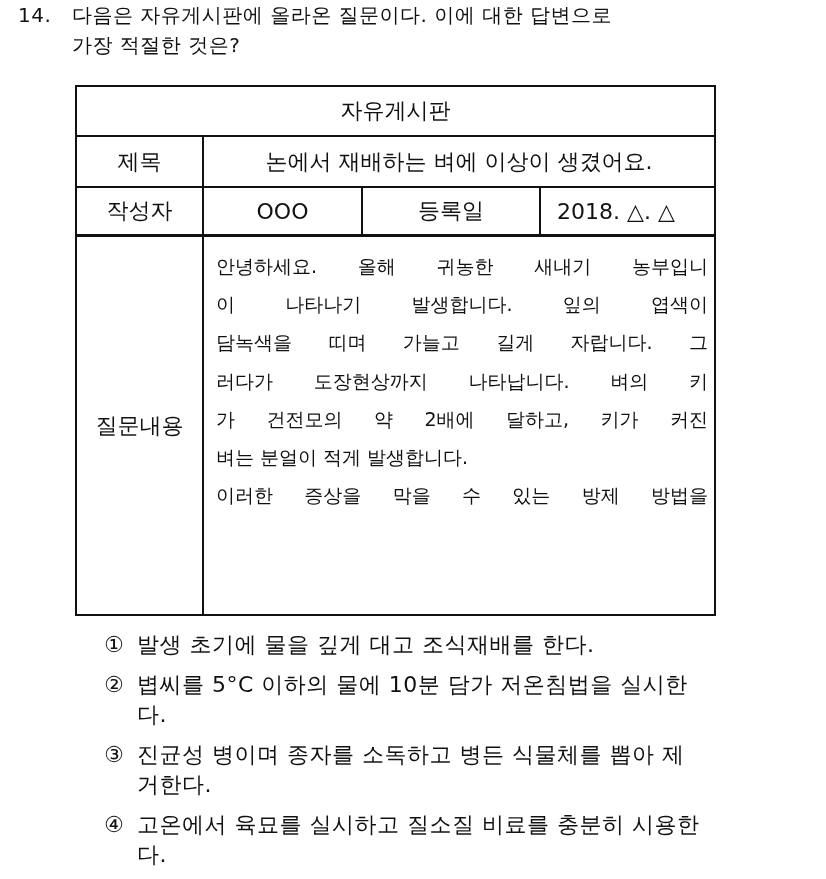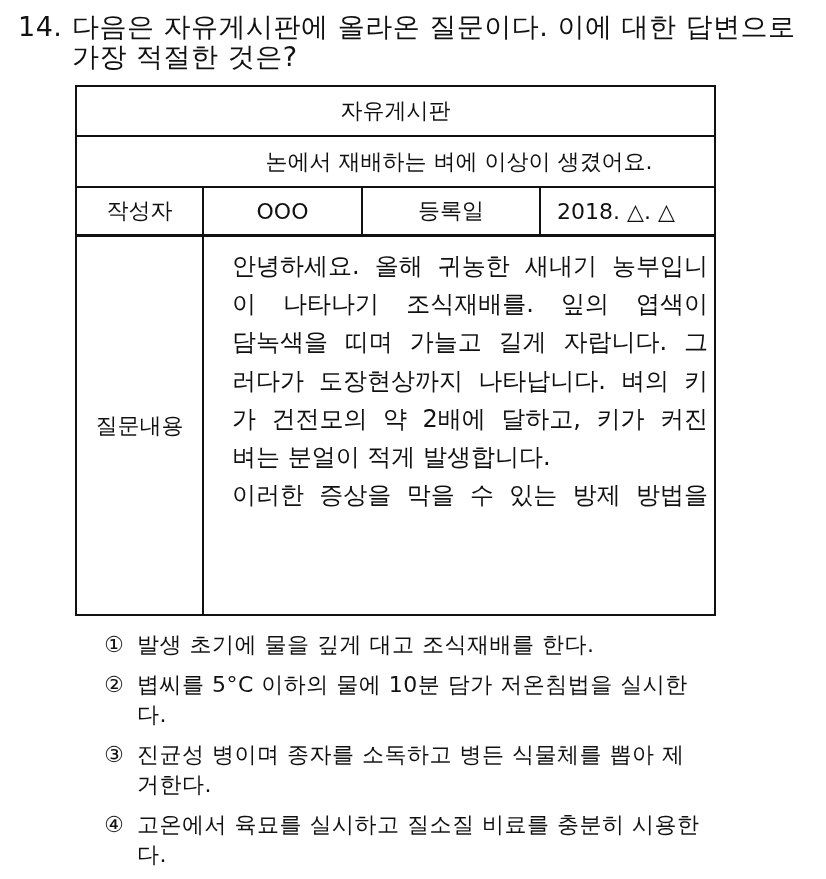--- a/index.html
+++ b/index.html
@@ -2,22 +2,22 @@
 <html><head>
   <meta charset="utf-8">
   <style>
     html, body { margin: 0; padding: 0; background: #ffffff; }
     body {
       width: 826px; height: 879px; position: relative; overflow: hidden;
       font-family: "DejaVu Sans", "Liberation Sans", sans-serif;
       color: #111111;
     }
     .question {
-      position: absolute; left: 18px; top: 12px; width: 790px;
-      font-size: 27px; line-height: 30px; letter-spacing: 0.5px;
+      position: absolute; left: 18px; top: 0; width: 790px;
+      font-size: 20px; line-height: 30px; letter-spacing: 0.5px;
     }
     .q-line { display: block; white-space: nowrap; }
     .q-num { display: inline-block; width: 54px; }
     .q-indent { padding-left: 54px; }
 
     .board {
       position: absolute; left: 75px; top: 85px; width: 641px; height: 531px;
       border: 2px solid #111; box-sizing: border-box;
       font-family: "DejaVu Sans", sans-serif;
     }
@@ -41,22 +41,22 @@
     .regdate-label { left: 286px; width: 178px; }
     .regdate-val { left: 441px; right: 0; }
 
     .body-label { left: 0; width: 127px; align-items: flex-start; padding-top: 0; }
     .body-label span { position: absolute; top: 174px; left: 0; right: 0; text-align: center; }
     .body-text {
       position: absolute; left: 127px; right: 0; top: 0; bottom: 0;
       padding: 10px 6px 0 12px; box-sizing: border-box;
     }
     .body-line {
-      display: block; font-size: 24px; line-height: 38.2px; white-space: nowrap;
-      text-align: justify; text-align-last: justify; margin-left: 16px;
+      display: block; font-size: 19px; line-height: 38.2px; white-space: nowrap;
+      text-align: justify; text-align-last: justify;
     }
     .body-line.last { text-align-last: left; }
 
     .options {
       position: absolute; left: 104px; top: 630px; width: 660px;
       font-size: 22px; letter-spacing: 0.5px;
     }
     .option { position: relative; margin-bottom: 10px; line-height: 30px; }
     .opt-mark { position: absolute; left: 0; top: 0; }
     .opt-text { display: block; padding-left: 33px; }
@@ -68,35 +68,36 @@
 <div class="question">
   <span class="q-line"><span class="q-num">14.</span><span>다음은 자유게시판에 올라온 질문이다. 이에 대한 답변으로</span></span>
   <span class="q-line q-indent">가장 적절한 것은?</span>
 </div>
 
 <div class="board">
   <div class="row row-title">
     <div class="cell board-title">자유게시판</div>
   </div>
   <div class="row row-subject">
+    <div class="cell label-col vline">제목</div>
     <div class="cell subject-val">논에서 재배하는 벼에 이상이 생겼어요.</div>
   </div>
   <div class="row row-author">
     <div class="cell author-val vline">OOO</div>
     <div class="cell label-col vline">작성자</div>
     <div class="cell regdate-label vline">등록일</div>
     <div class="cell regdate-val">2018. △. △</div>
   </div>
   <div class="row row-body">
     <div class="cell body-label vline">
       <span>질문내용</span>
     </div>
     <div class="body-text">
       <span class="body-line">안녕하세요. 올해 귀농한 새내기 농부입니</span>
-      <span class="body-line">이 나타나기 조식재배를. 잎의 엽색이</span>
+      <span class="body-line">이 나타나기 발생합니다. 잎의 엽색이</span>
       <span class="body-line">담녹색을 띠며 가늘고 길게 자랍니다. 그</span>
       <span class="body-line">러다가 도장현상까지 나타납니다. 벼의 키</span>
       <span class="body-line">가 건전모의 약 2배에 달하고, 키가 커진</span>
       <span class="body-line last">벼는 분얼이 적게 발생합니다.</span>
       <span class="body-line">이러한 증상을 막을 수 있는 방제 방법을</span>
     </div>
   </div>
 </div>
 
 <div class="options">

